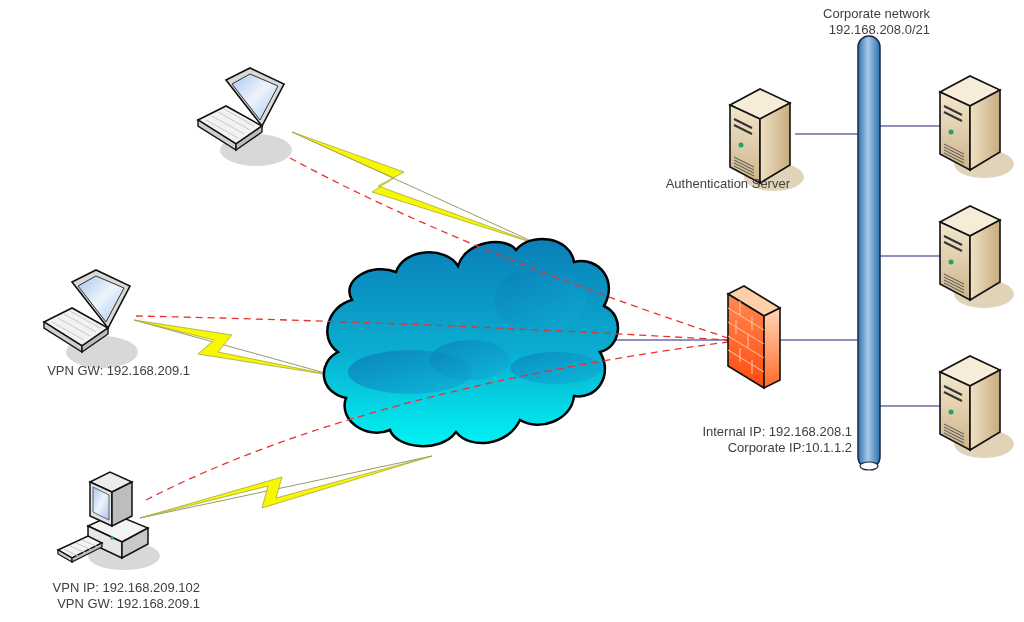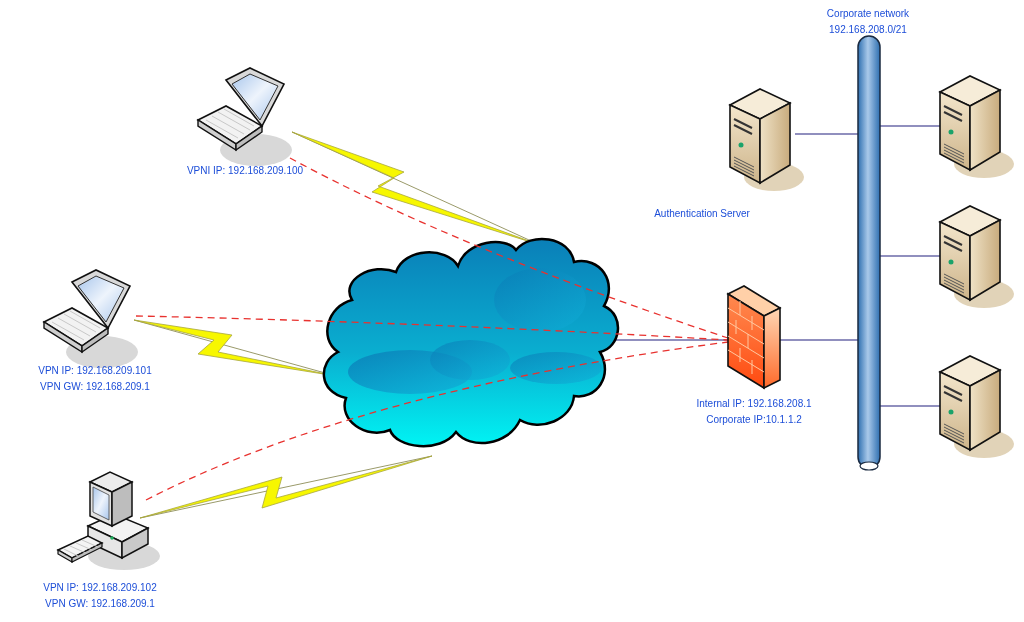--- a/index.html
+++ b/index.html
@@ -1,20 +1,20 @@
 <!DOCTYPE html>
 <html><head>
 <meta charset="utf-8">
 <style>
   html, body { margin: 0; padding: 0; background: #ffffff; }
   body { width: 1024px; height: 622px; position: relative; overflow: hidden;
          font-family: "Liberation Sans", sans-serif; }
   #diagram { position: absolute; left: 0; top: 0; }
-  .lbl { position: absolute; font-size: 10px; line-height: 16px; color: #1d4ed8;
-         text-align: center; white-space: nowrap; }
+  .lbl { position: absolute; font-size: 13px; line-height: 16px; color: #404040;
+         text-align: right; white-space: nowrap; }
   .lbl div { display: block; }
 </style>
 </head>
 <body>
 
 <svg id="diagram" width="1024" height="622" viewBox="0 0 1024 622">
   <defs>
     <linearGradient id="cloudGrad" x1="0" y1="0" x2="0" y2="1">
       <stop offset="0" stop-color="#0a7fb8"></stop>
       <stop offset="0.55" stop-color="#0aaed0"></stop>
@@ -167,33 +167,31 @@
   <use href="#laptop" transform="translate(90,316)"></use>
   <use href="#desktop" transform="translate(98,516)"></use>
 </svg>
 
 <div class="lbl" style="left:806px; top:6px; width:124px;">
   <div>Corporate network</div>
   <div>192.168.208.0/21</div>
 </div>
 
 <div class="lbl" style="left:140px; top:163px; width:210px;">
-  <div>VPNI IP: 192.168.209.100</div>
 </div>
 
 <div class="lbl" style="left:0px; top:363px; width:190px;">
-  <div>VPN IP: 192.168.209.101</div>
   <div>VPN GW: 192.168.209.1</div>
 </div>
 
 <div class="lbl" style="left:0px; top:580px; width:200px;">
   <div>VPN IP: 192.168.209.102</div>
   <div>VPN GW: 192.168.209.1</div>
 </div>
 
-<div class="lbl" style="left:614px; top:206px; width:176px;">
+<div class="lbl" style="left:614px; top:176px; width:176px;">
   <div>Authentication Server</div>
 </div>
 
-<div class="lbl" style="left:656px; top:396px; width:196px;">
+<div class="lbl" style="left:656px; top:424px; width:196px;">
   <div>Internal IP: 192.168.208.1</div>
   <div>Corporate IP:10.1.1.2</div>
 </div>
 
 </body></html>

